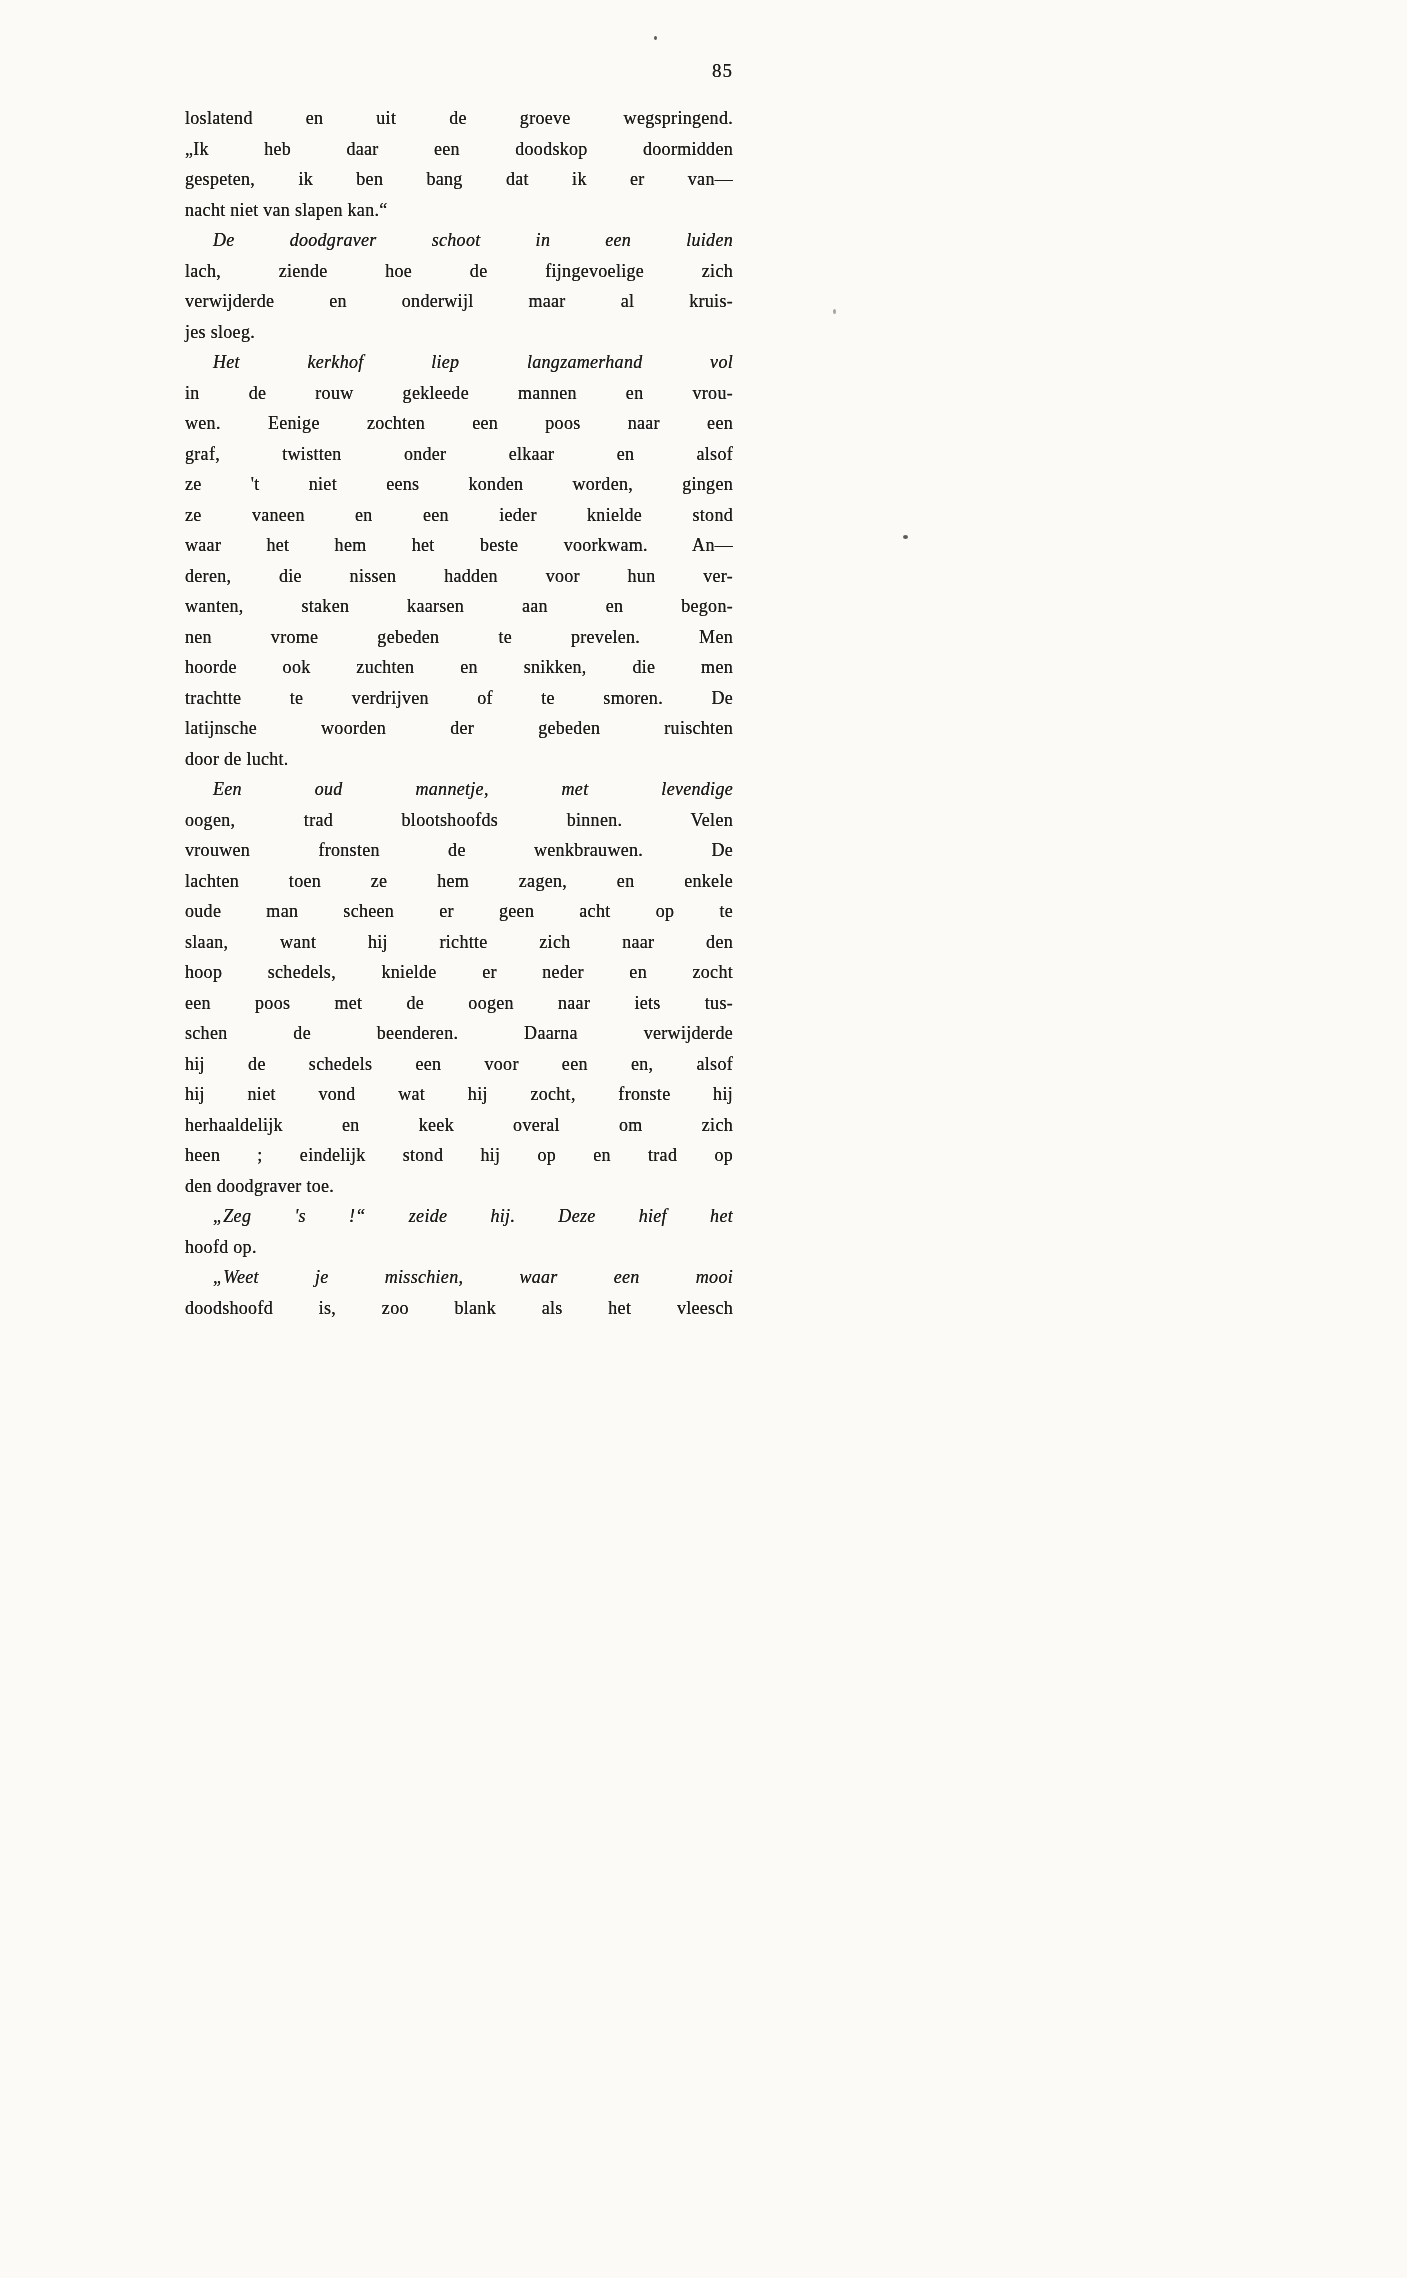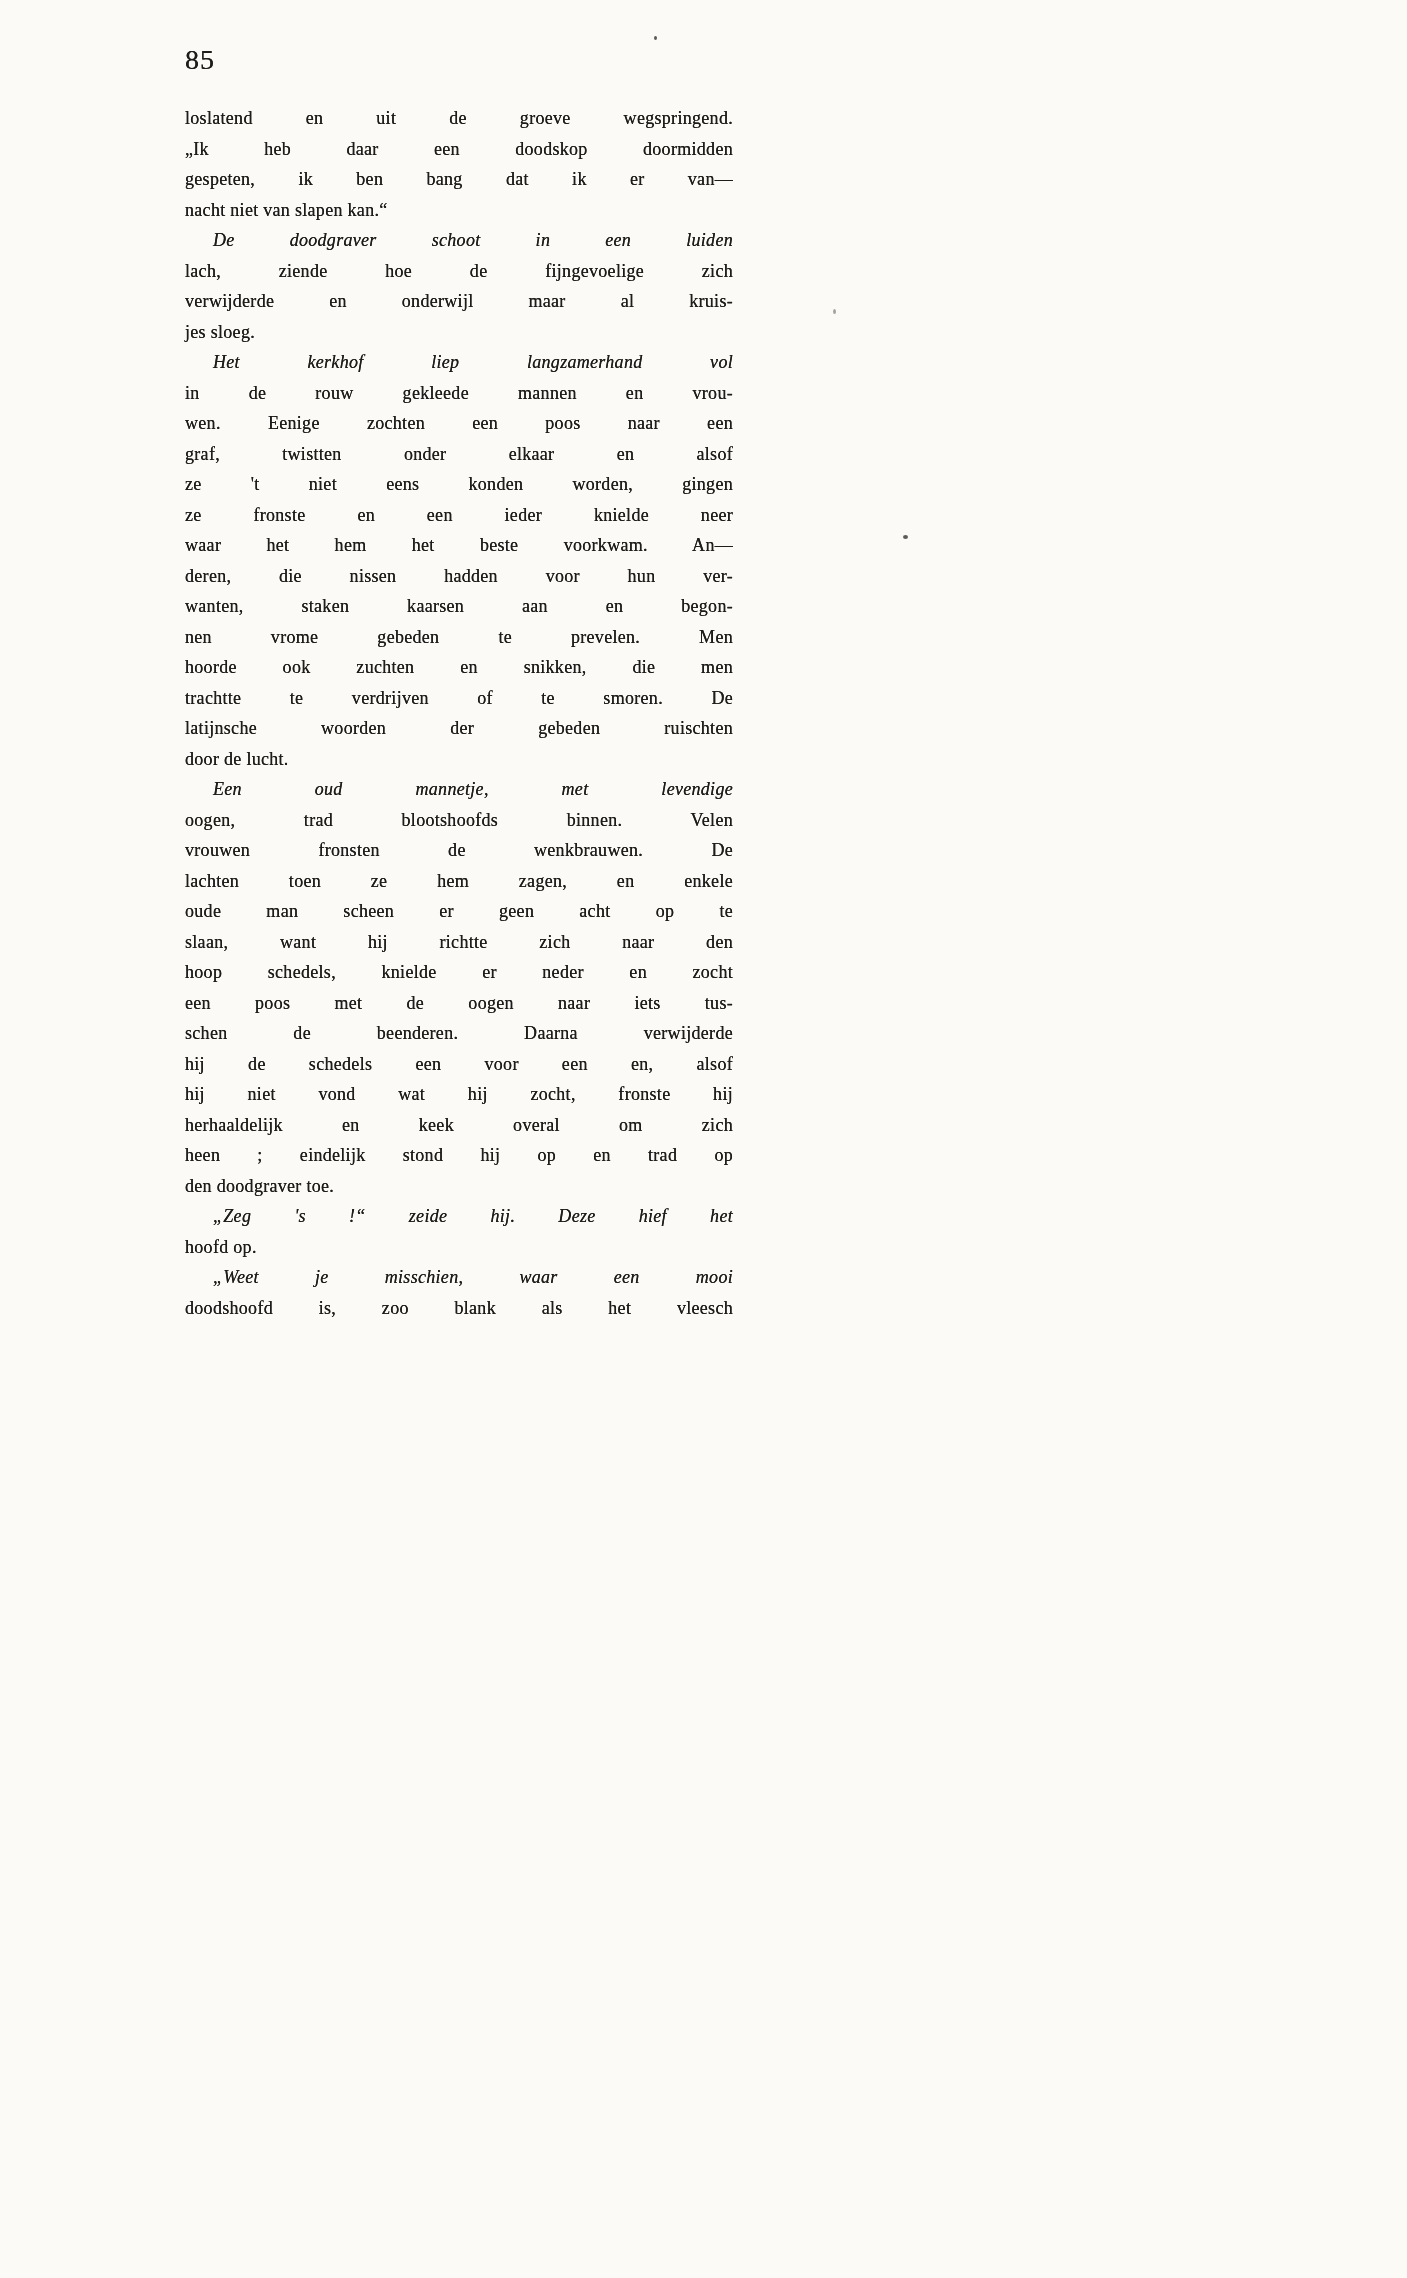--- a/index.html
+++ b/index.html
@@ -15,24 +15,24 @@
     color: #1e1d1b;
     overflow: hidden;
   }
   .page {
     position: absolute;
     inset: 0;
   }
   .page-number {
     position: absolute;
     left: 185px;
-    top: 44px;
+    top: 60px;
     width: 548px;
-    text-align: left;
-    font-size: 28px;
+    text-align: right;
+    font-size: 19px;
     letter-spacing: 1px;
     text-shadow: 0 0 0.5px currentColor;
   }
   .text-block {
     position: absolute;
     left: 185px;
     top: 103px;
     width: 548px;
     font-size: 18px;
     letter-spacing: 0.3px;
@@ -75,21 +75,21 @@
       <div class="line end">nacht niet van slapen kan.“</div>
       <div class="line indent">De doodgraver schoot in een luiden</div>
       <div class="line">lach, ziende hoe de fijngevoelige zich</div>
       <div class="line">verwijderde en onderwijl maar al kruis-</div>
       <div class="line end">jes sloeg.</div>
       <div class="line indent">Het kerkhof liep langzamerhand vol</div>
       <div class="line">in de rouw gekleede mannen en vrou-</div>
       <div class="line">wen. Eenige zochten een poos naar een</div>
       <div class="line">graf, twistten onder elkaar en alsof</div>
       <div class="line">ze 't niet eens konden worden, gingen</div>
-      <div class="line">ze fronste en een ieder knielde neer</div>
+      <div class="line">ze vaneen en een ieder knielde stond</div>
       <div class="line">waar het hem het beste voorkwam. An—</div>
       <div class="line">deren, die nissen hadden voor hun ver-</div>
       <div class="line">wanten, staken kaarsen aan en begon-</div>
       <div class="line">nen vrome gebeden te prevelen. Men</div>
       <div class="line">hoorde ook zuchten en snikken, die men</div>
       <div class="line">trachtte te verdrijven of te smoren. De</div>
       <div class="line">latijnsche woorden der gebeden ruischten</div>
       <div class="line end">door de lucht.</div>
       <div class="line indent">Een oud mannetje, met levendige</div>
       <div class="line">oogen, trad blootshoofds binnen. Velen</div>

